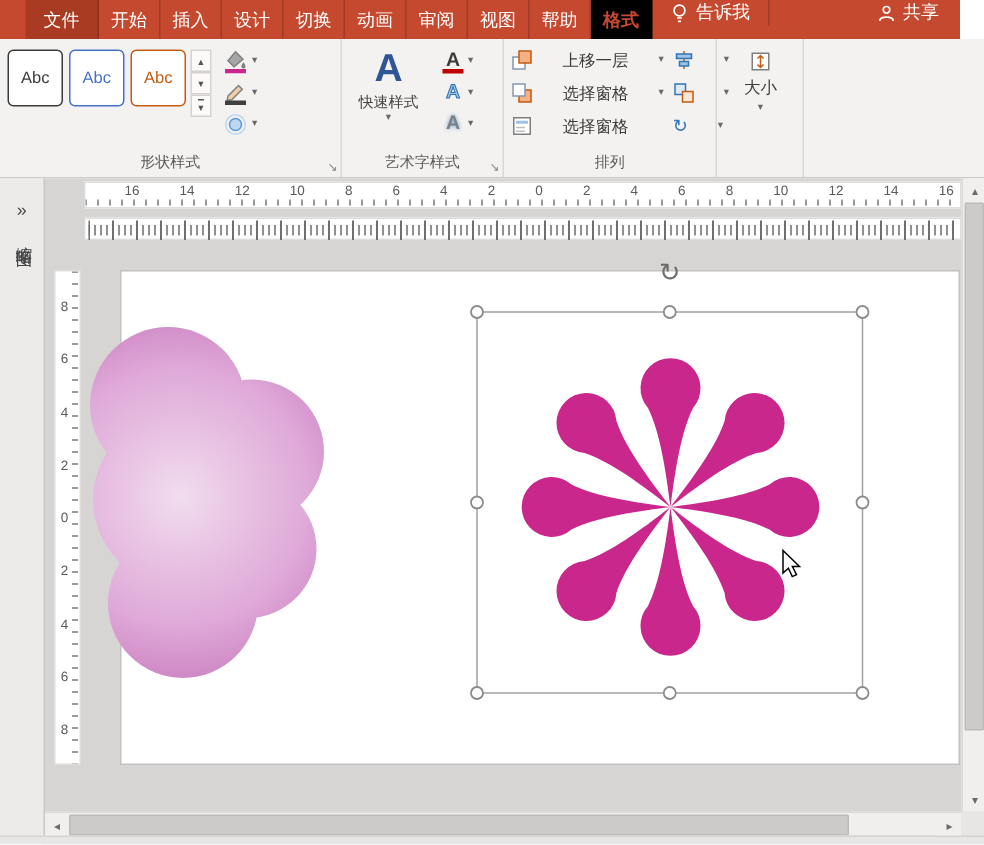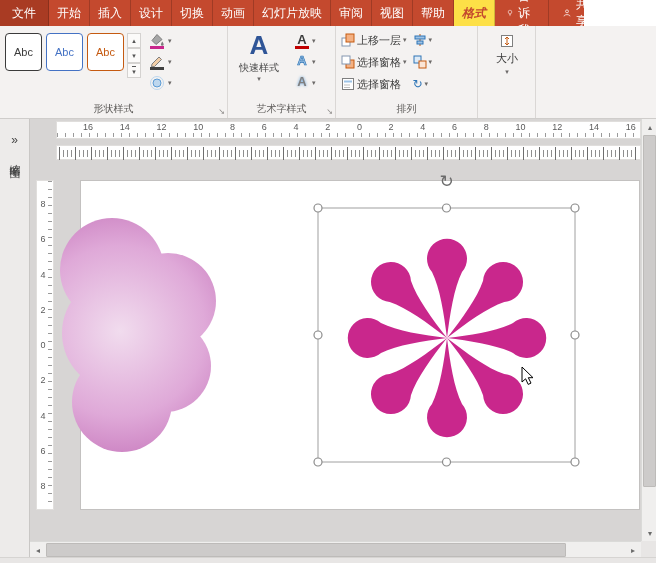--- a/index.html
+++ b/index.html
@@ -1,26 +1,26 @@
 <!DOCTYPE html>
 <html style="--titlebar-red: #C4492E; --titlebar-red-dark: #A93B23; --ribbon-bg: #F4F2F1; --accent-magenta: #C9278C; --flower-inner: #F1DCEE; --flower-mid: #DFA9D8; --flower-outer: #C06AB4; --workspace-gray: #D7D5D4; --preset1-border: #3B3B3B; --preset2-border: #4472C4; --preset3-border: #C55A11;"><head>
 <meta charset="utf-8">
 <style>
   html,body{margin:0;padding:0;background:#fff;}
   *{box-sizing:border-box;font-family:"Liberation Sans","DejaVu Sans",sans-serif;}
   #stage{position:relative;width:656px;height:563px;overflow:hidden;background:#fff;user-select:none;}
 
   
-  .titlebar{position:absolute;left:0;top:0;width:584px;height:26px;
-    background:var(--titlebar-red,#C4492E);display:flex;align-items:center;color:#fff;}
+  .titlebar{position:absolute;left:0;top:0;width:640px;height:26px;
+    background:var(--titlebar-red,#C4492E);display:flex;align-items:flex-start;color:#fff;padding-left:17px;}
   .tabbar{display:flex;align-items:stretch;}
   .tab{font-size:12px;line-height:26px;padding:0 8px;white-space:nowrap;cursor:default;
     border-right:1px solid rgba(0,0,0,0.18);}
   .tab:first-child{background:var(--titlebar-red-dark,#A93B23);padding:0 12px;}
-  .tab.active{background:#fde047;color:var(--titlebar-red,#C4492E);font-weight:bold;font-style:italic;}
+  .tab.active{background:#000000;color:var(--titlebar-red,#C4492E);font-weight:bold;}
   .tellme{display:flex;align-items:center;gap:5px;font-size:12px;padding:0 12px;
     border-right:1px solid rgba(0,0,0,0.18);}
   .share{margin-left:auto;display:flex;align-items:center;gap:5px;font-size:12px;padding:0 14px;}
 
   
   .ribbon{position:absolute;left:0;top:26px;width:656px;height:93px;
     background:var(--ribbon-bg,#F4F2F1);border-bottom:1px solid #CFCDCB;display:flex;}
   .group{display:flex;flex-direction:column;border-right:1px solid #DAD7D5;position:relative;}
   .gcontent{flex:1;display:flex;align-items:flex-start;padding:5px 4px 0 5px;}
   .glabel{height:16px;font-size:10px;color:#5C5A58;text-align:center;line-height:14px;white-space:nowrap;}
@@ -56,21 +56,21 @@
   .a-col{display:flex;flex-direction:column;margin-left:8px;margin-top:1px;gap:3px;}
   .aicon{font-size:13px;font-weight:bold;line-height:13px;display:inline-block;width:14px;text-align:center;}
   .a-fill{color:#3b3b3b;border-bottom:3px solid #C00000;}
   .a-outline{color:#9DC3E6;-webkit-text-stroke:0.7px #2E75B6;border-bottom:3px solid transparent;}
   .a-effect{color:#7F7F7F;text-shadow:0 0 3px #5B9BD5;border-bottom:3px solid transparent;}
 
   
   .g-arrange{width:142px;}
   .arr-cols{display:flex;gap:6px;}
   .arr-left{display:flex;flex-direction:column;gap:4px;}
-  .arr-row{display:flex;align-items:center;gap:2px;height:18px;font-size:11px;color:#3b3b3b;white-space:nowrap;}
+  .arr-row{display:flex;align-items:center;gap:20px;height:18px;font-size:11px;color:#3b3b3b;white-space:nowrap;}
   .arr-right{display:flex;flex-direction:column;gap:4px;margin-top:0;}
 
   
   .g-size{width:58px;}
   .size-btn{display:flex;flex-direction:column;align-items:center;width:100%;margin-top:2px;gap:2px;}
   .size-btn .slabel{font-size:11px;color:#3b3b3b;}
 
   
   .workspace-bg{position:absolute;left:30px;top:119px;width:626px;height:444px;background:var(--workspace-gray,#D7D5D4);}
   .thumb-strip{position:absolute;left:0;top:119px;width:30px;height:444px;background:#EDEBEA;
@@ -117,21 +117,20 @@
 <div id="stage">
 
   <div class="titlebar">
     <div class="tabbar">
         <div class="tab">文件</div>
         <div class="tab">开始</div>
         <div class="tab">插入</div>
         <div class="tab">设计</div>
         <div class="tab">切换</div>
         <div class="tab">动画</div>
-        <div class="tab">幻灯片放映</div>
         <div class="tab">审阅</div>
         <div class="tab">视图</div>
         <div class="tab">帮助</div>
         <div class="tab active">格式</div>
       </div>
     <div class="tellme">
       <svg width="12" height="14" viewBox="0 0 12 14">
         <circle cx="6" cy="5" r="3.6" fill="none" stroke="#fff" stroke-width="1.1"></circle>
         <line x1="4.4" y1="10" x2="7.6" y2="10" stroke="#fff" stroke-width="1.1"></line>
         <line x1="5" y1="12.2" x2="7" y2="12.2" stroke="#fff" stroke-width="1.1"></line>

